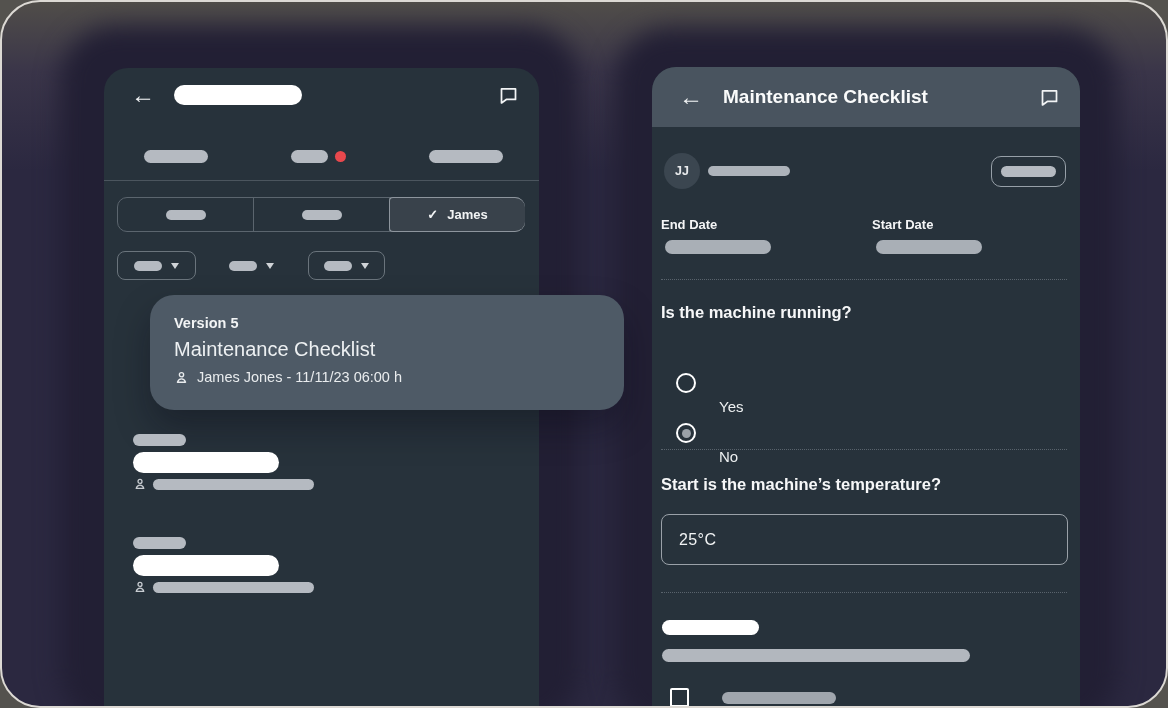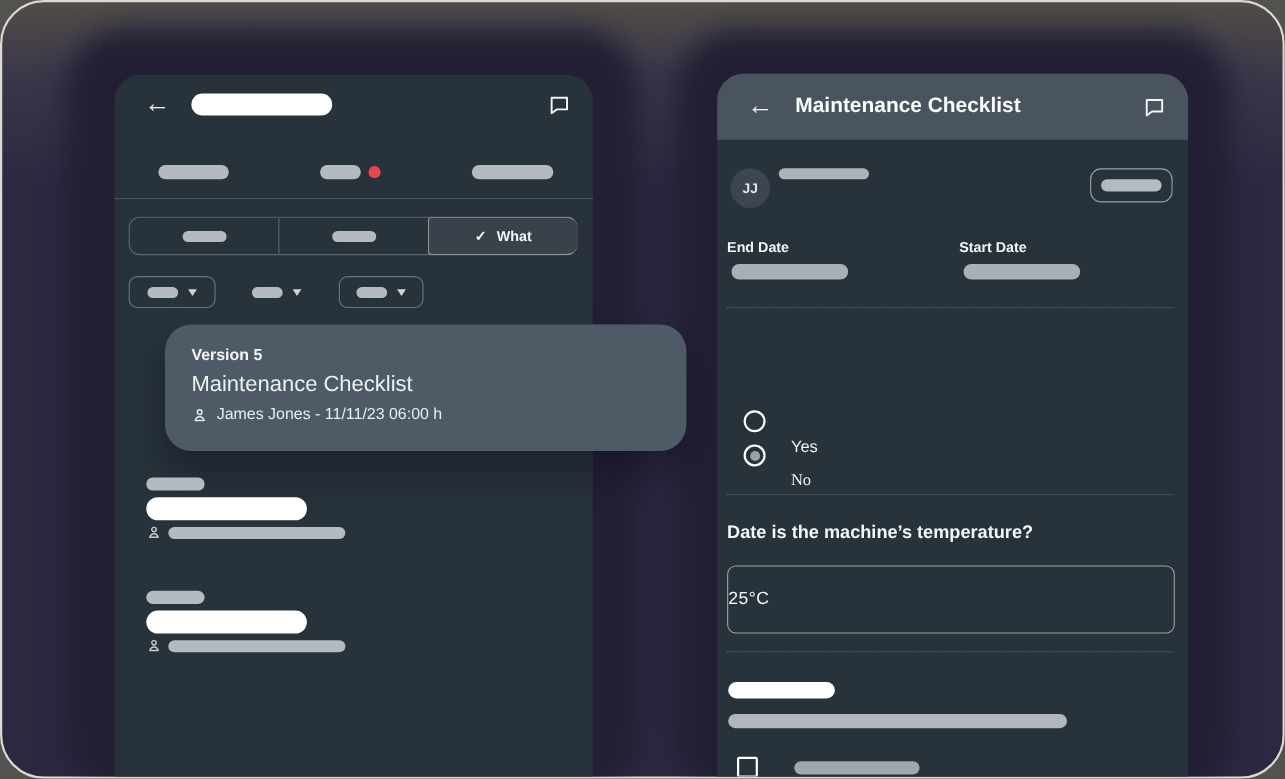--- a/index.html
+++ b/index.html
@@ -64,43 +64,43 @@
   .item1{top:366px;}
   .item2{top:469px;}
 
   
   .phone-right{position:absolute;left:650px;top:65px;width:428px;height:643px;
                background:#27323B;border-radius:24px 24px 0 0;color:#F2F4F5;}
   .rp-header{position:absolute;left:0;top:0;width:100%;height:60px;background:#49545F;
              border-radius:24px 24px 0 0;display:flex;align-items:center;}
   .rp-header .back-arrow{margin-left:27px;}
   .rp-title{margin-left:20px;font-size:19px;font-weight:bold;color:#FAFBFB;}
-  .rp-row-profile{position:absolute;left:0;top:86px;width:100%;height:36px;display:flex;}
+  .rp-row-profile{position:absolute;left:0;top:86px;width:100%;height:36px;display:flex;align-items:center;}
   .avatar{margin-left:12px;width:36px;height:36px;border-radius:50%;background:#3B4650;display:flex;
           align-items:center;justify-content:center;font-size:12.5px;font-weight:bold;color:#E8EAEC;}
   .profile-pill{margin-left:8px;width:82px;height:10px;border-radius:5px;background:#ADB3BA;}
   .rp-button{margin-left:auto;margin-right:14px;width:75px;height:31px;border:1.5px solid #97A0A8;
              border-radius:10px;display:flex;align-items:center;justify-content:center;box-sizing:border-box;cursor:pointer;}
   .rp-button .pill{width:55px;height:11px;border-radius:6px;background:#B5BAC1;}
   .rp-dates{position:absolute;left:9px;top:150px;display:flex;}
   .date-col{width:211px;}
   .date-label{font-size:13px;font-weight:bold;color:#F4F5F6;}
   .date-pill{margin-top:8px;margin-left:4px;width:106px;height:14px;border-radius:7px;background:#A9AFB6;cursor:pointer;}
   .rp-divider{position:absolute;left:9px;right:13px;height:0;border-top:1px dotted #59636C;}
   .div1{top:212px;} .div2{top:382px;} .div3{top:525px;}
   .rp-question{position:absolute;left:9px;font-size:16.5px;font-weight:bold;color:#F6F7F8;}
   .q1{top:236px;} .q2{top:408px;}
   .radio-row{position:absolute;left:24px;display:flex;align-items:center;gap:23px;cursor:pointer;}
-  .r1{top:284px;} .r2{top:315px;font-family:Liberation Serif, serif;}
+  .r1{top:284px;} .r2{top:334px;}
   .radio{width:20px;height:20px;border:2.5px solid #FFFFFF;border-radius:50%;box-sizing:border-box;
          display:flex;align-items:center;justify-content:center;}
   .radio-dot{width:9px;height:9px;border-radius:50%;background:#9AA1A8;}
   .radio-label{font-size:15px;color:#EDF0F1;margin-top:47px;}
-  .rp-input{position:absolute;left:9px;top:447px;width:407px;height:62px;border:1.5px solid #9AA1A8;
-            border-radius:8px;box-sizing:border-box;display:flex;align-items:center;
+  .rp-input{position:absolute;left:9px;top:447px;width:407px;height:51px;border:1.5px solid #9AA1A8;
+            border-radius:8px;box-sizing:border-box;display:flex;align-items:center;padding-left:17px;
             font-size:16px;letter-spacing:.4px;color:#F2F4F5;cursor:text;}
   .rp-pill-white{position:absolute;left:10px;top:553px;width:97px;height:15px;border-radius:8px;background:#FFFFFF;}
   .rp-pill-long{position:absolute;left:10px;top:582px;width:308px;height:13px;border-radius:7px;background:#B2B7BE;}
   .rp-checkrow{position:absolute;left:18px;top:621px;display:flex;align-items:center;cursor:pointer;}
   .checkbox{width:19px;height:19px;border:2.5px solid #FFFFFF;border-radius:2px;box-sizing:border-box;}
   .check-pill{margin-left:33px;width:114px;height:12px;border-radius:6px;background:#A0A6AD;}
 </style>
 </head>
 <body>
 
@@ -129,21 +129,21 @@
 
     <div class="segmented">
       <div class="segment">
         <div class="pill"></div>
       </div>
       <div class="segment">
         <div class="pill"></div>
       </div>
       <div class="segment segment-selected">
         <span class="seg-check">✓</span>
-        <span>What</span>
+        <span>James</span>
       </div>
     </div>
 
     <div class="lp-filters">
       <div class="chip chip1">
         <div class="pill"></div>
         <div class="caret"></div>
       </div>
       <div class="chip chip-borderless chip2">
         <div class="pill"></div>
@@ -223,35 +223,36 @@
         <div class="date-pill"></div>
       </div>
       <div class="date-col">
         <div class="date-label">Start Date</div>
         <div class="date-pill"></div>
       </div>
     </div>
 
     <div class="rp-divider div1"></div>
 
+    <div class="rp-question q1">Is the machine running?</div>
 
     <div class="radio-row r1">
       <div class="radio"></div>
       <span class="radio-label">Yes</span>
     </div>
     <div class="radio-row r2">
       <div class="radio">
           <div class="radio-dot"></div>
         </div>
       <span class="radio-label">No</span>
     </div>
 
     <div class="rp-divider div2"></div>
 
-    <div class="rp-question q2">Date is the machine’s temperature?</div>
+    <div class="rp-question q2">Start is the machine’s temperature?</div>
 
     <div class="rp-input">25°C</div>
 
     <div class="rp-divider div3"></div>
 
     <div class="rp-pill-white"></div>
     <div class="rp-pill-long"></div>
 
     <div class="rp-checkrow">
       <div class="checkbox"></div>

